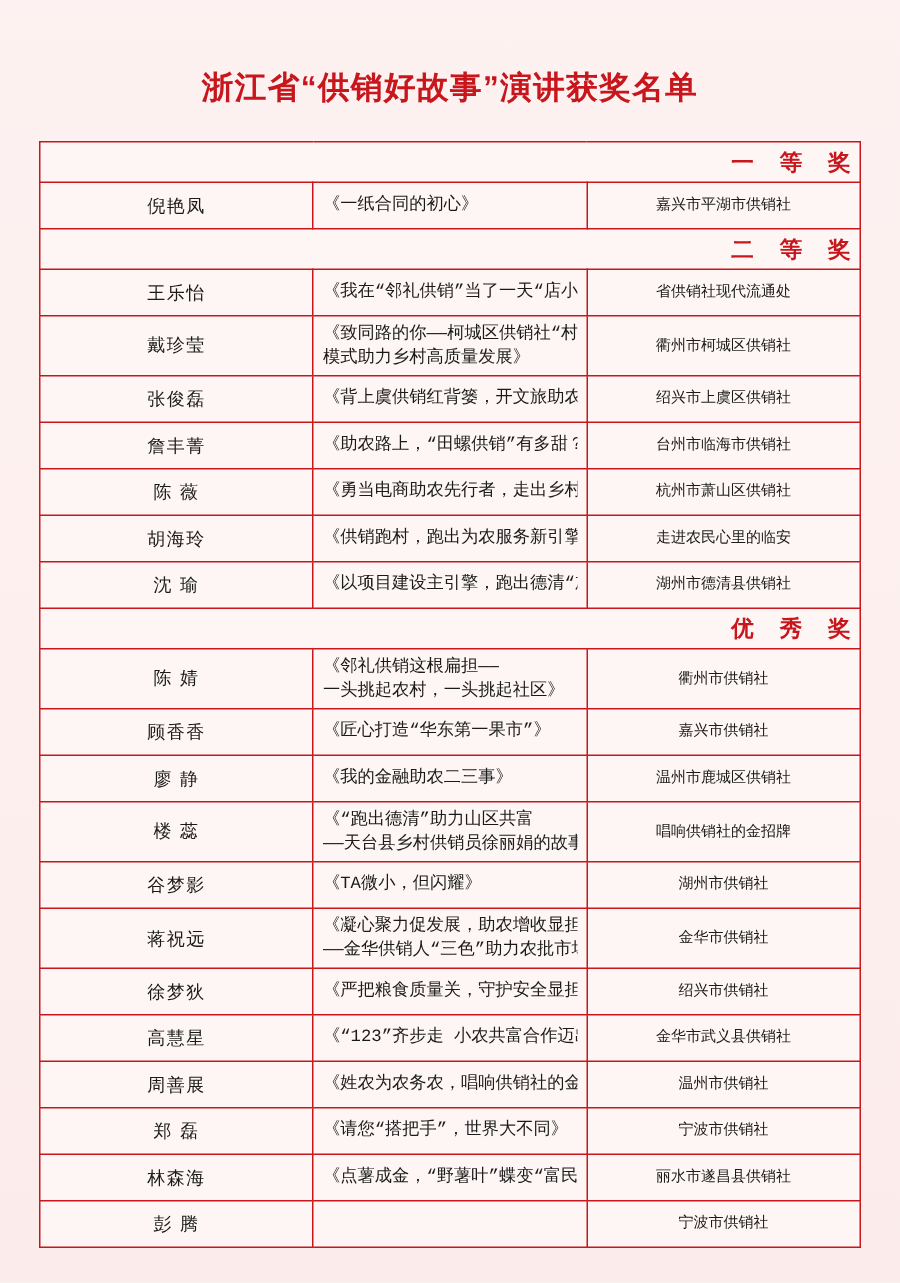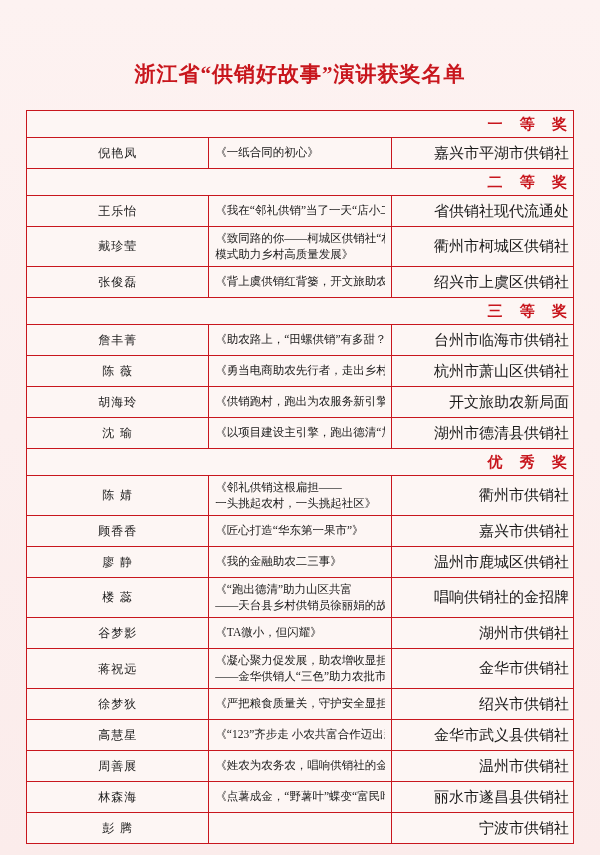--- a/index.html
+++ b/index.html
@@ -18,25 +18,25 @@
     position: relative;
     width: 600px;
     height: 855px;
     box-sizing: border-box;
     background: linear-gradient(180deg, #fdf2f1 0%, #fcefee 50%, #fbeceb 100%);
     padding: 0 26px;
   }
   .doc-title {
     text-align: center;
     color: #c8161d;
-    font-family: Liberation Serif, serif;
+    font-family: Liberation Sans, sans-serif;
     font-weight: bold;
     font-size: 21px;
     letter-spacing: 1px;
-    padding-top: 60px;
+    padding-top: 44px;
     padding-bottom: 22px;
     white-space: nowrap;
   }
   table.award-table {
     width: 100%;
     border-collapse: collapse;
     table-layout: fixed;
     background: #fdf6f4;
   }
   table.award-table td {
@@ -60,27 +60,27 @@
     font-size: 12px;
     font-family: "DejaVu Sans", sans-serif;
     letter-spacing: 1px;
     padding: 4px 2px !important;
     line-height: 1.35;
     margin-left: 40px;
   }
   .col-title {
     width: 300px;
     font-size: 11.5px;
-    font-family: Liberation Serif, serif;
+    font-family: Liberation Mono, monospace;
     padding: 4px 6px !important;
     line-height: 1.35;
   }
   .col-unit {
-    text-align: right;
-    font-size: 15px;
+    text-align: center;
+    font-size: 10px;
     font-family: "DejaVu Sans", sans-serif;
     padding: 4px 4px !important;
     line-height: 1.35;
   }
   .title-line {
     display: block;
     white-space: nowrap;
     overflow: hidden;
   }
   .row-entry td {
@@ -122,43 +122,40 @@
           </td>
           <td class="col-unit">衢州市柯城区供销社</td>
         </tr>
         <tr class="row-entry">
           <td class="col-name">张俊磊</td>
           <td class="col-title">
             <span class="title-line">《背上虞供销红背篓，开文旅助农新局面》</span>
           </td>
           <td class="col-unit">绍兴市上虞区供销社</td>
         </tr>
-        <tr class="section-row">
-          <td colspan="3">三 等 奖</td>
-        </tr>
         <tr class="row-entry">
           <td class="col-name">詹丰菁</td>
           <td class="col-title">
             <span class="title-line">《助农路上，“田螺供销”有多甜？》</span>
           </td>
           <td class="col-unit">台州市临海市供销社</td>
         </tr>
         <tr class="row-entry">
           <td class="col-name">陈 薇</td>
           <td class="col-title">
             <span class="title-line">《勇当电商助农先行者，走出乡村振兴新路子》</span>
           </td>
           <td class="col-unit">杭州市萧山区供销社</td>
         </tr>
         <tr class="row-entry">
           <td class="col-name">胡海玲</td>
           <td class="col-title">
             <span class="title-line">《供销跑村，跑出为农服务新引擎》</span>
           </td>
-          <td class="col-unit">开文旅助农新局面</td>
+          <td class="col-unit">走进农民心里的临安</td>
         </tr>
         <tr class="row-entry">
           <td class="col-name">沈 瑜</td>
           <td class="col-title">
             <span class="title-line">《以项目建设主引擎，跑出德清“加速度”》</span>
           </td>
           <td class="col-unit">湖州市德清县供销社</td>
         </tr>
         <tr class="section-row">
           <td colspan="3">优 秀 奖</td>
@@ -221,20 +218,27 @@
             <span class="title-line">《“123”齐步走 小农共富合作迈出新步伐》</span>
           </td>
           <td class="col-unit">金华市武义县供销社</td>
         </tr>
         <tr class="row-entry">
           <td class="col-name">周善展</td>
           <td class="col-title">
             <span class="title-line">《姓农为农务农，唱响供销社的金招牌》</span>
           </td>
           <td class="col-unit">温州市供销社</td>
+        </tr>
+        <tr class="row-entry">
+          <td class="col-name">郑 磊</td>
+          <td class="col-title">
+            <span class="title-line">《请您“搭把手”，世界大不同》</span>
+          </td>
+          <td class="col-unit">宁波市供销社</td>
         </tr>
         <tr class="row-entry">
           <td class="col-name">林森海</td>
           <td class="col-title">
             <span class="title-line">《点薯成金，“野薯叶”蝶变“富民叶”》</span>
           </td>
           <td class="col-unit">丽水市遂昌县供销社</td>
         </tr>
         <tr class="row-entry">
           <td class="col-name">彭 腾</td>

